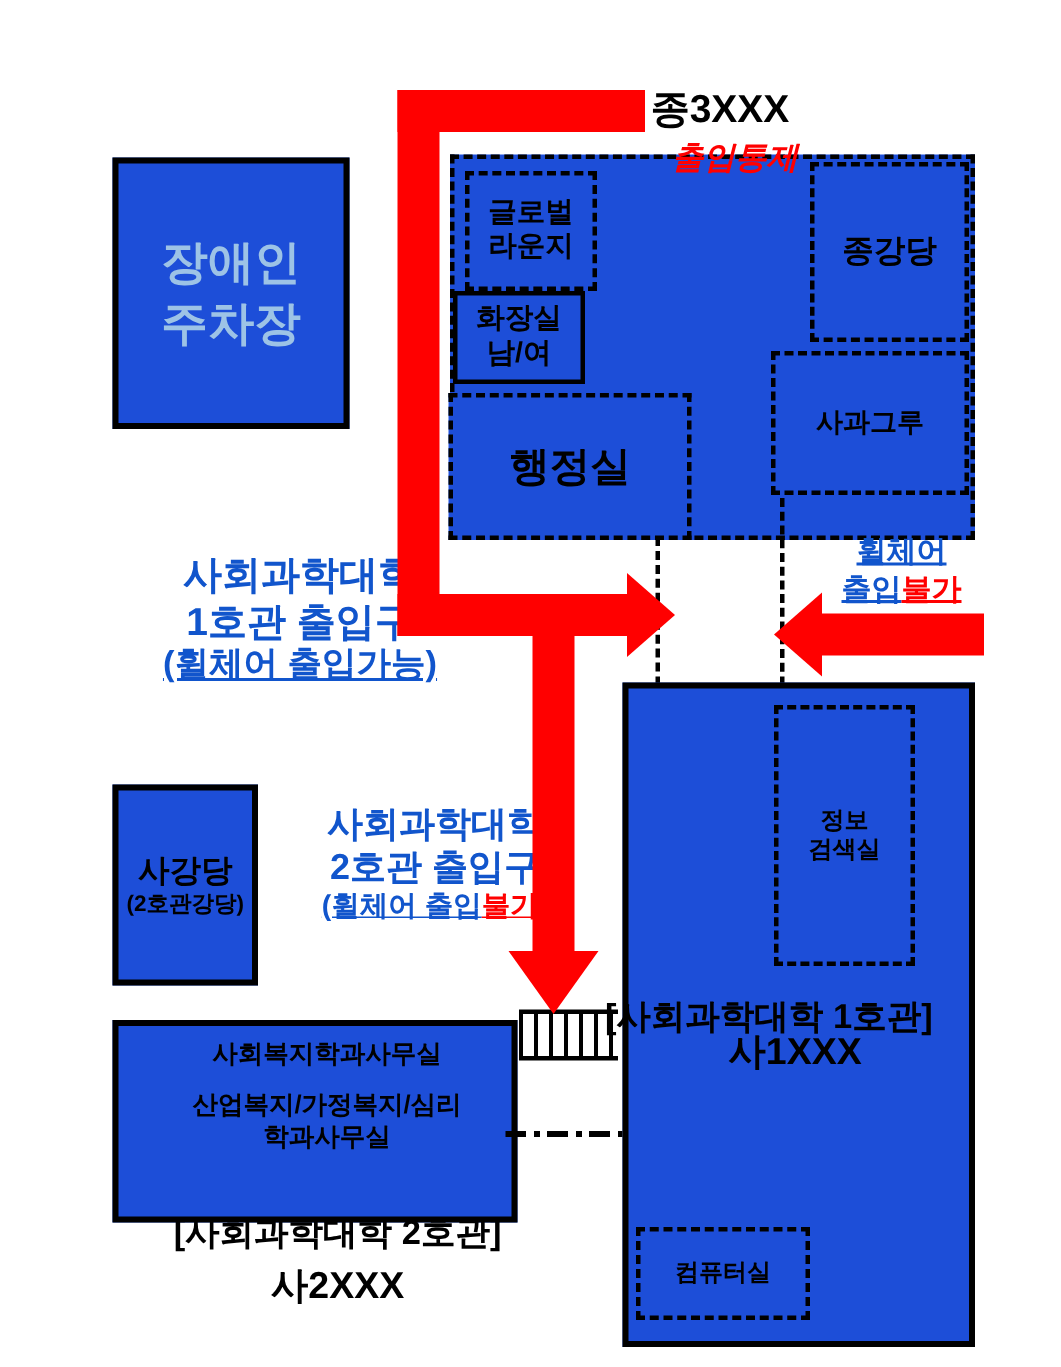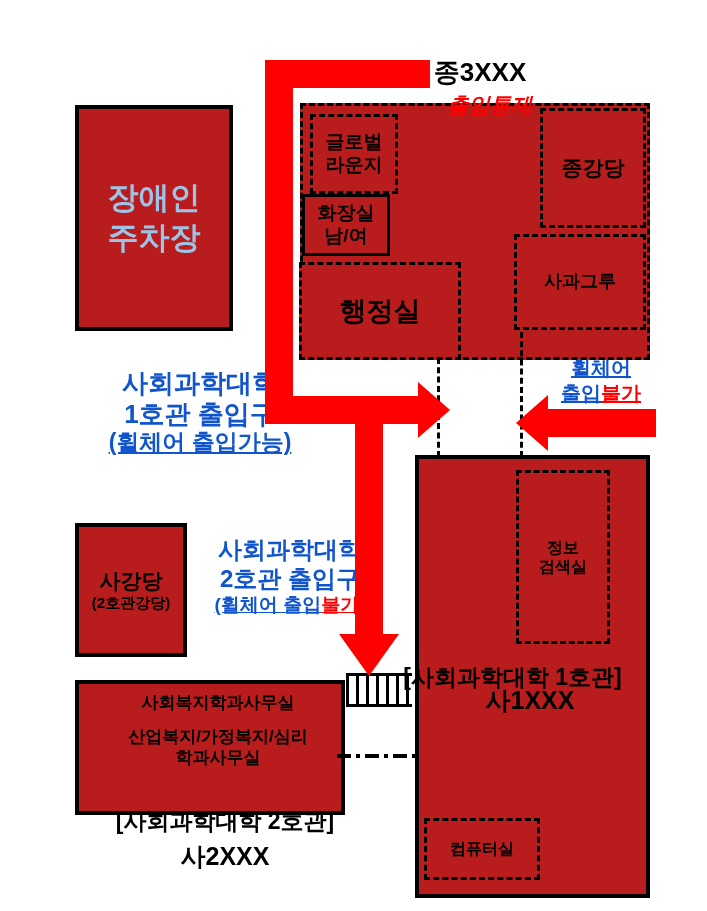--- a/index.html
+++ b/index.html
@@ -11,36 +11,36 @@
   }
   .abs { position:absolute; }
   .center { text-align:center; }
   .nowrap { white-space:nowrap; }
   .preline { white-space:pre-line; }
   .blue { color:#1155CC; }
   .red { color:#FF0000; }
   .lightblue { color:#9DC3E6; }
   .u { text-decoration:underline; }
   .box {
-    position:absolute; background:#b91c1c; border:3px solid #000;
+    position:absolute; background:#1d4ed8; border:3px solid #000;
     display:flex; flex-direction:column; align-items:center; justify-content:center;
     text-align:center; line-height:1.2;
   }
   .dashed { border-style:dashed; }
   .thick { border-width:4px; }
   .bar { position:absolute; background:#FF0000; }
   .tri { position:absolute; width:0; height:0; }
   .vline { position:absolute; width:0; border-left:3px dashed #000; }
 </style>
 </head>
 <body>
 
 <div id="canvas">
 
-  <div class="box thick" style="left:75px;top:105px;width:158px;height:226px;">
+  <div class="box thick" style="left:75px;top:105px;width:158px;height:181px;">
     <div class="preline lightblue" style="font-size:31px;line-height:1.3;">장애인
 주차장</div>
   </div>
 
   <div class="box dashed" style="left:300px;top:103px;width:350px;height:257px;"></div>
 
   <div class="box dashed" style="left:310px;top:114px;width:88px;height:80px;">
     <div class="preline" style="font-size:19px;">글로벌
 라운지</div>
   </div>
@@ -67,21 +67,21 @@
 
   <div class="box thick" style="left:415px;top:455px;width:235px;height:443px;"></div>
   <div class="box dashed" style="left:424px;top:818px;width:116px;height:62px;">
     <div style="font-size:16px;">컴퓨터실</div>
   </div>
   <div class="box dashed" style="left:516px;top:470px;width:94px;height:174px;">
     <div class="preline" style="font-size:16px;">정보
 검색실</div>
   </div>
 
-  <div class="box thick" style="left:75px;top:523px;width:112px;height:134px;">
+  <div class="box thick" style="left:75px;top:523px;width:97px;height:134px;">
     <div style="font-size:21px;">사강당</div>
     <div style="font-size:15px;">(2호관강당)</div>
   </div>
 
   <div class="box thick" style="left:75px;top:680px;width:270px;height:135px;justify-content:flex-start;padding-top:9px;padding-left:16px;">
     <div style="font-size:17px;">사회복지학과사무실</div>
     <div class="preline" style="font-size:17px;margin-top:14px;">산업복지/가정복지/심리
 학과사무실</div>
   </div>
 

